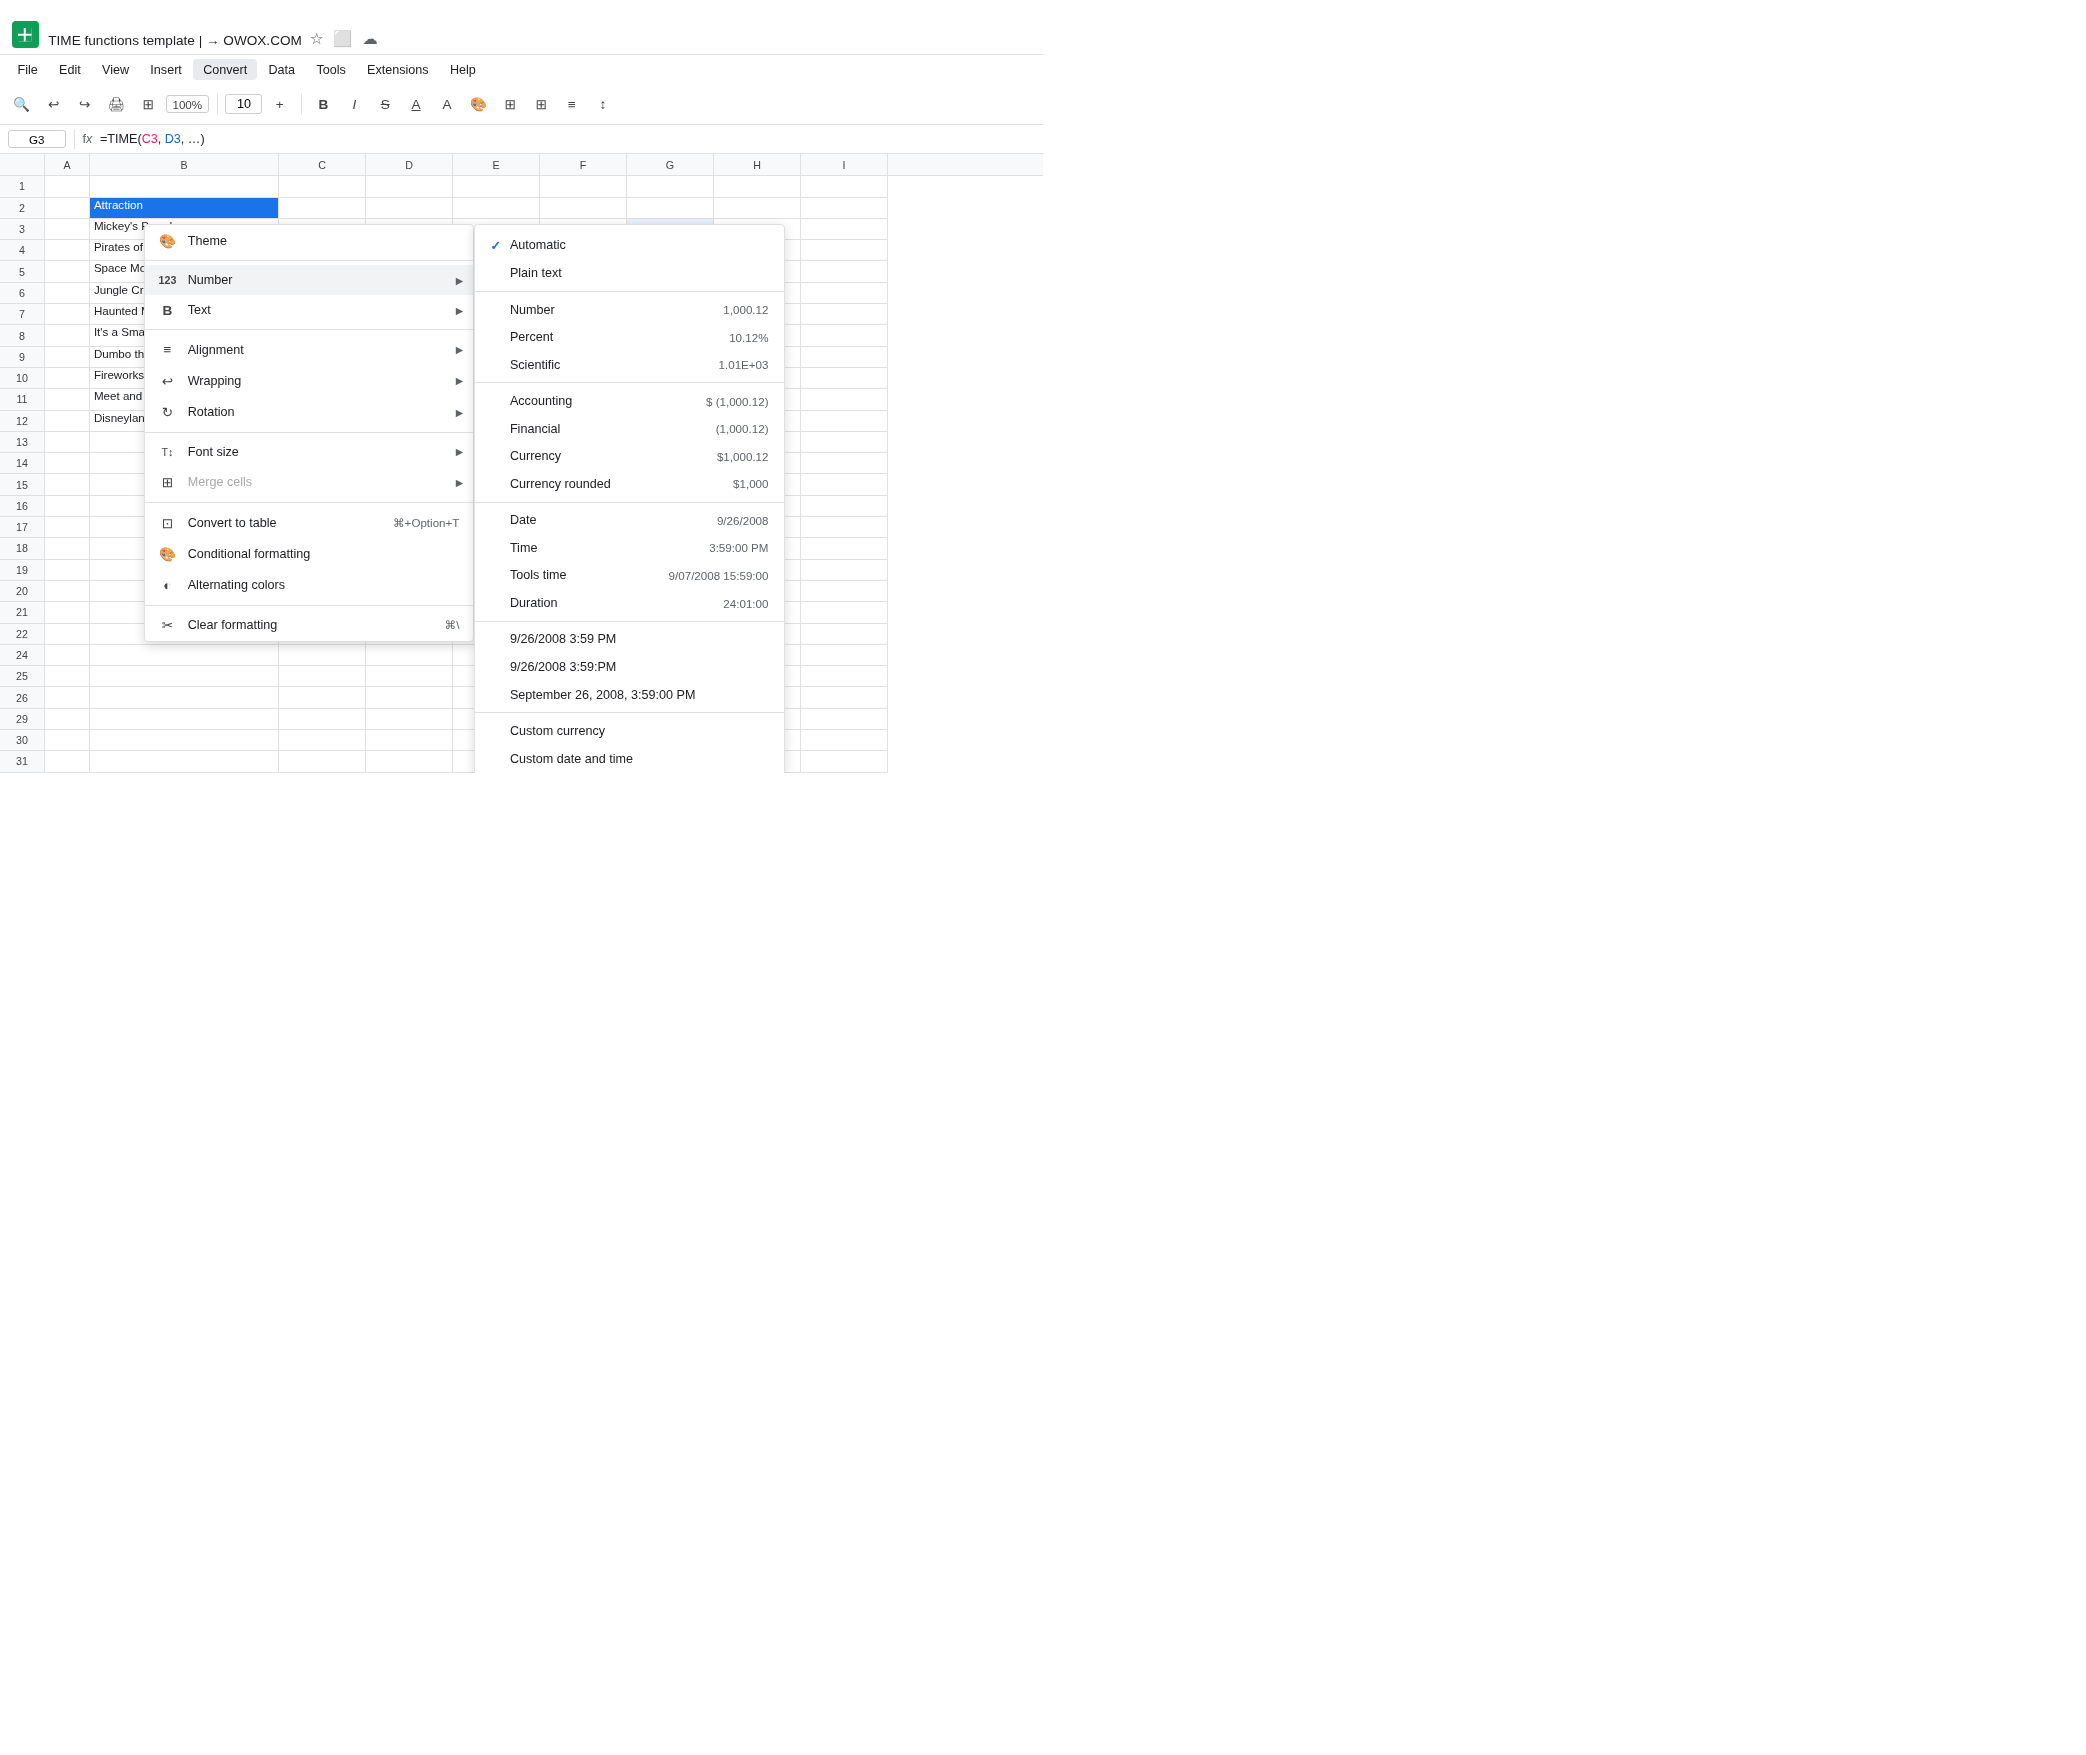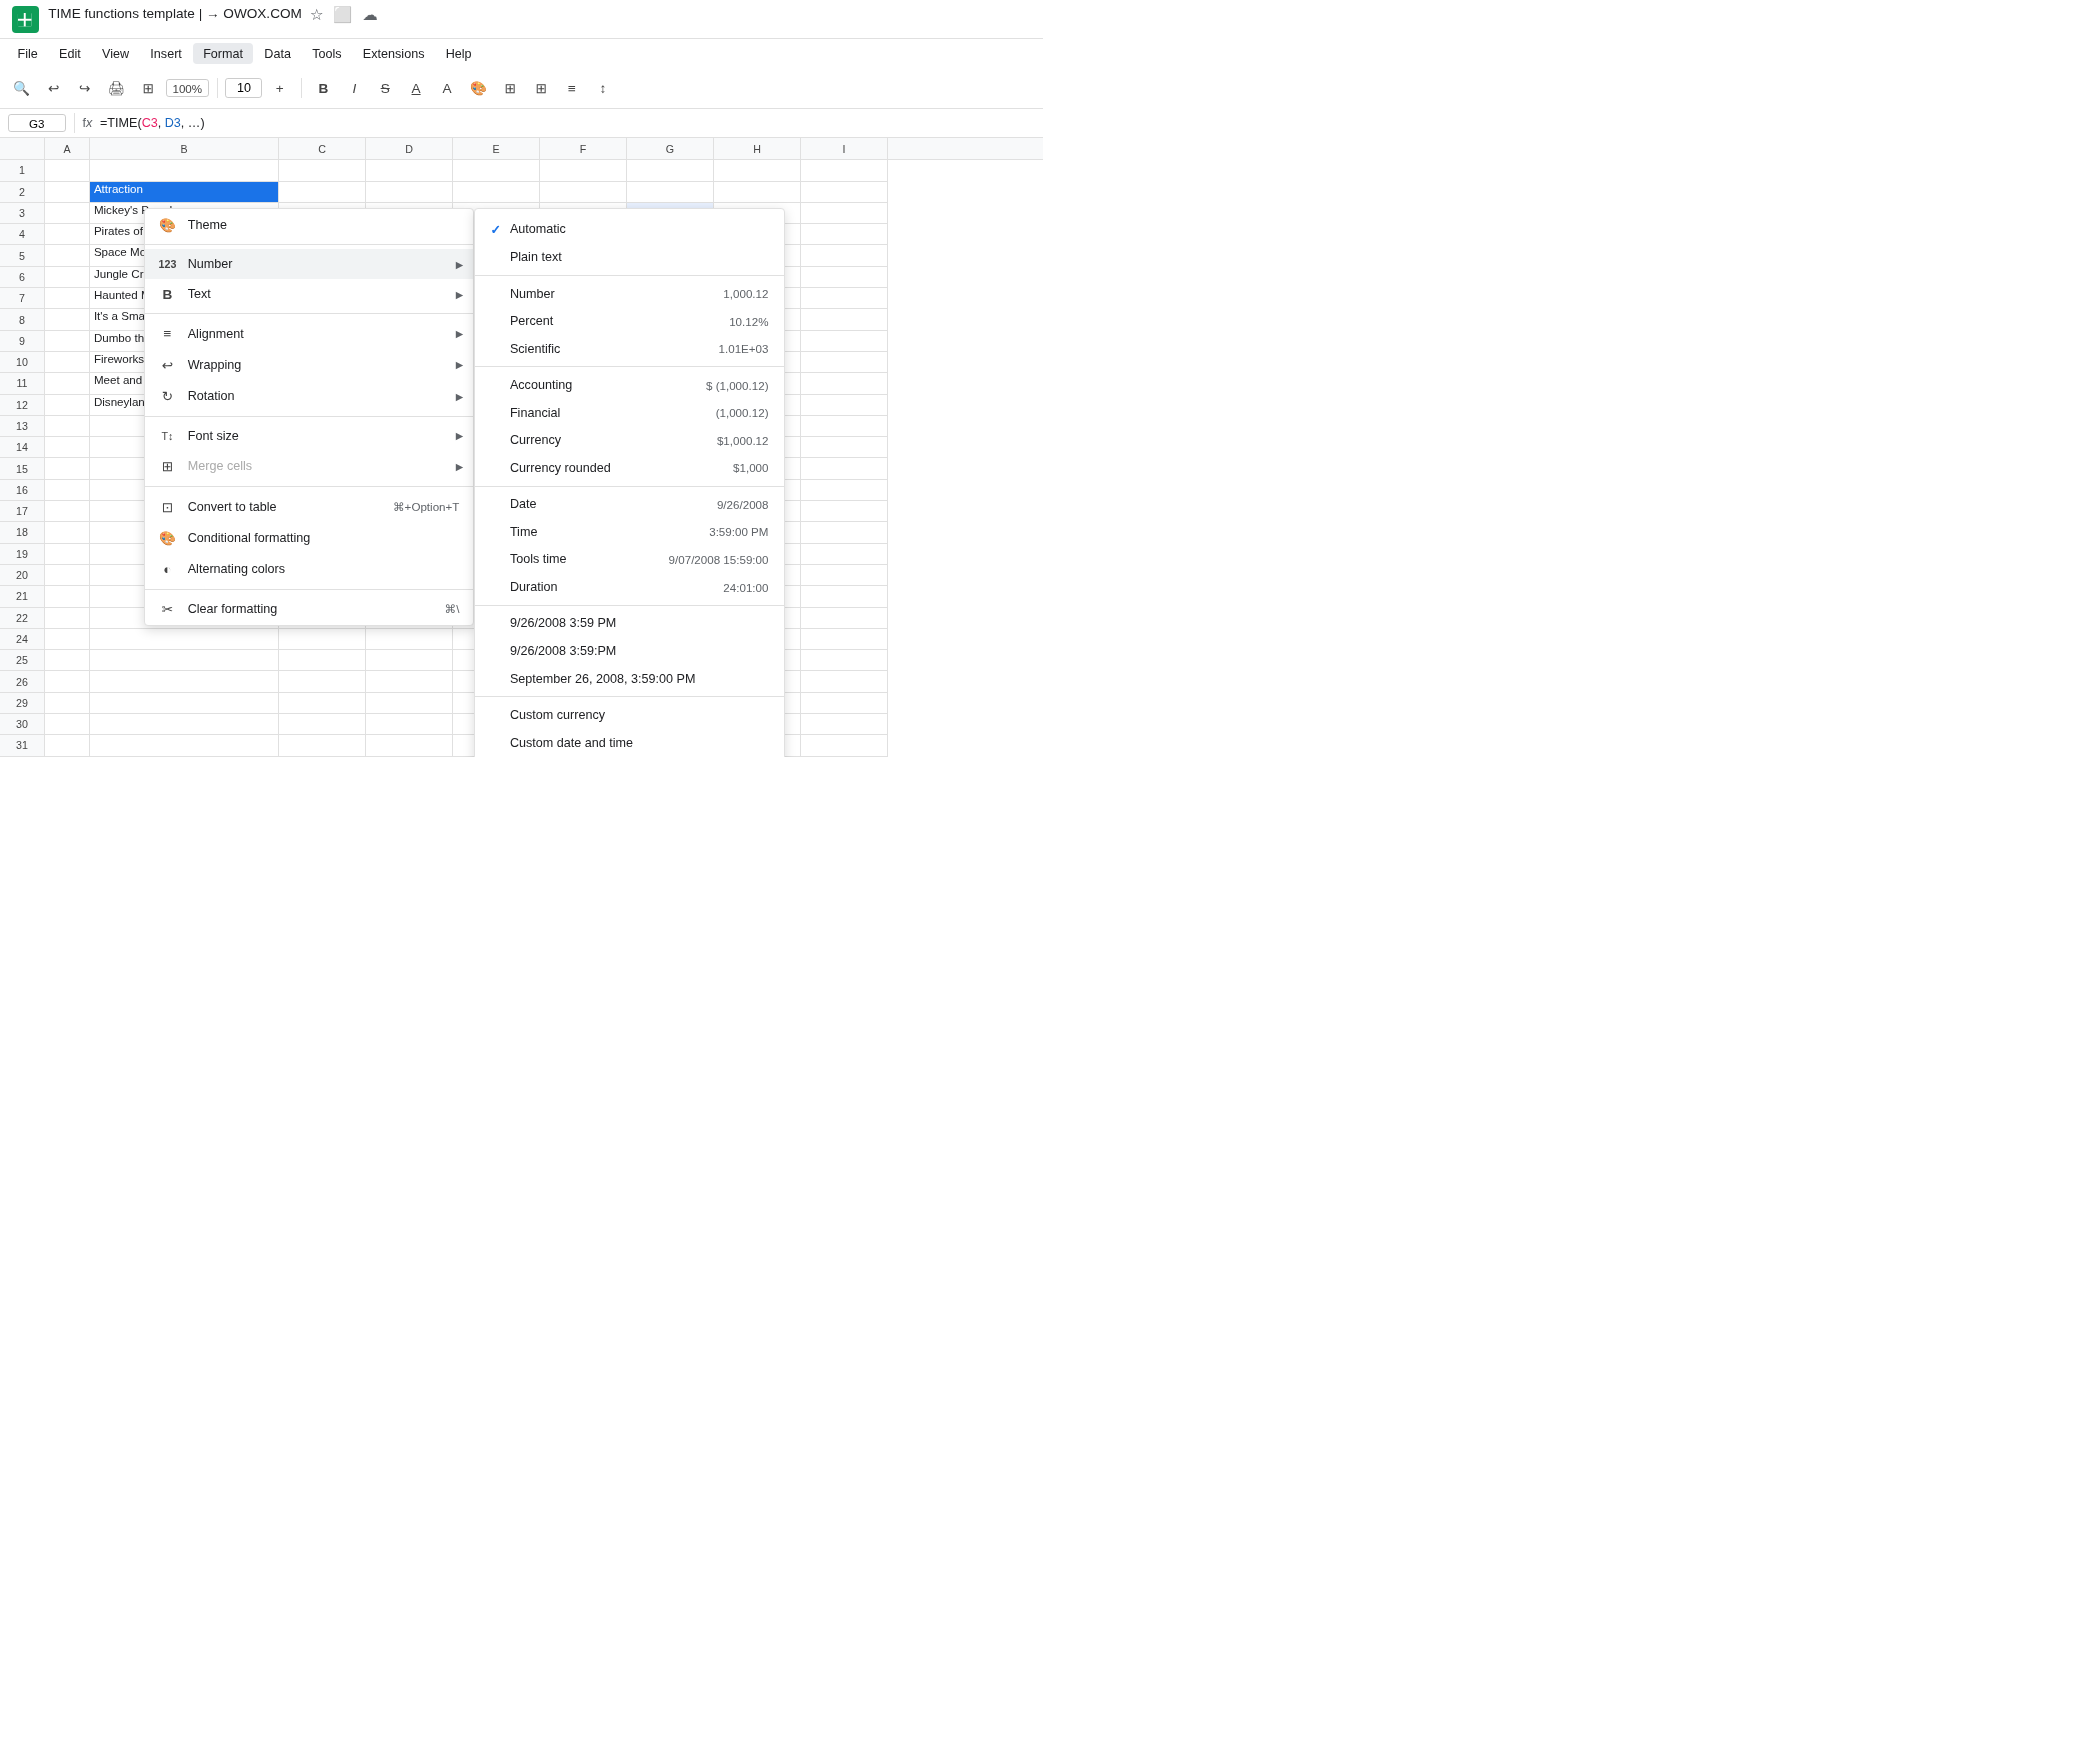--- a/index.html
+++ b/index.html
@@ -1,25 +1,25 @@
 <!DOCTYPE html>
 <html><head>
   <meta charset="utf-8">
   <style>
     * { box-sizing: border-box; margin: 0; padding: 0; }
     body { font-family: 'Arial', sans-serif; font-size: 12.6px; background: #fff; overflow: hidden; width: 1043px; height: 878px; }
 
     
     .title-bar {
       display: flex;
-      align-items: flex-start;
+      align-items: flex-end;
       padding: 5.8px 11.6px;
       background: #fff;
       border-bottom: 1px solid #e0e0e0;
-      height: 39px;
+      height: 55px;
     }
     .app-icon {
       width: 27px; height: 27px;
       background: #0f9d58;
       border-radius: 3.9px;
       display: flex; align-items: center; justify-content: center;
       color: #fff; font-weight: bold; font-size: 13.6px;
       margin-right: 9.7px;
     }
     .title-text {
@@ -203,21 +203,21 @@
     <span>⬜</span>
     <span>☁</span>
   </div>
 </div>
 
 <div class="menu-bar">
   <div class="menu-item">File</div>
   <div class="menu-item">Edit</div>
   <div class="menu-item">View</div>
   <div class="menu-item">Insert</div>
-  <div class="menu-item active">Format</div>
+  <div class="menu-item active">Convert</div>
   <div class="menu-item">Data</div>
   <div class="menu-item">Tools</div>
   <div class="menu-item">Extensions</div>
   <div class="menu-item">Help</div>
 </div>
 
 <div class="toolbar">
   <div class="toolbar-btn">🔍</div>
   <div class="toolbar-btn">↩</div>
   <div class="toolbar-btn">↪</div>

